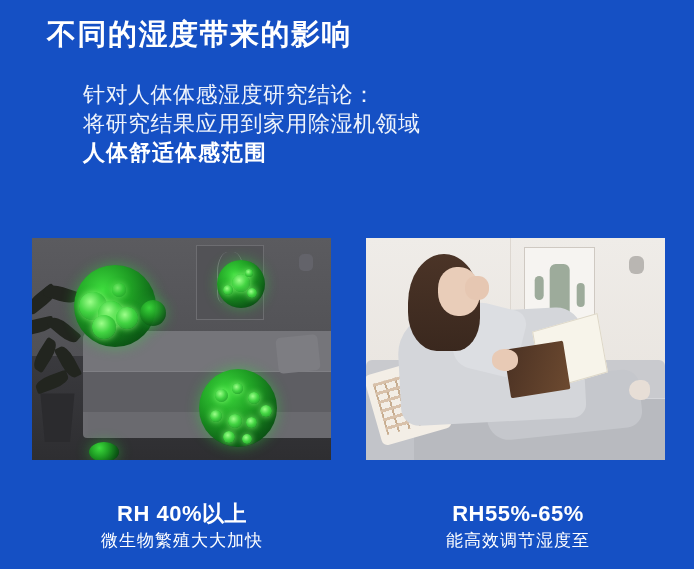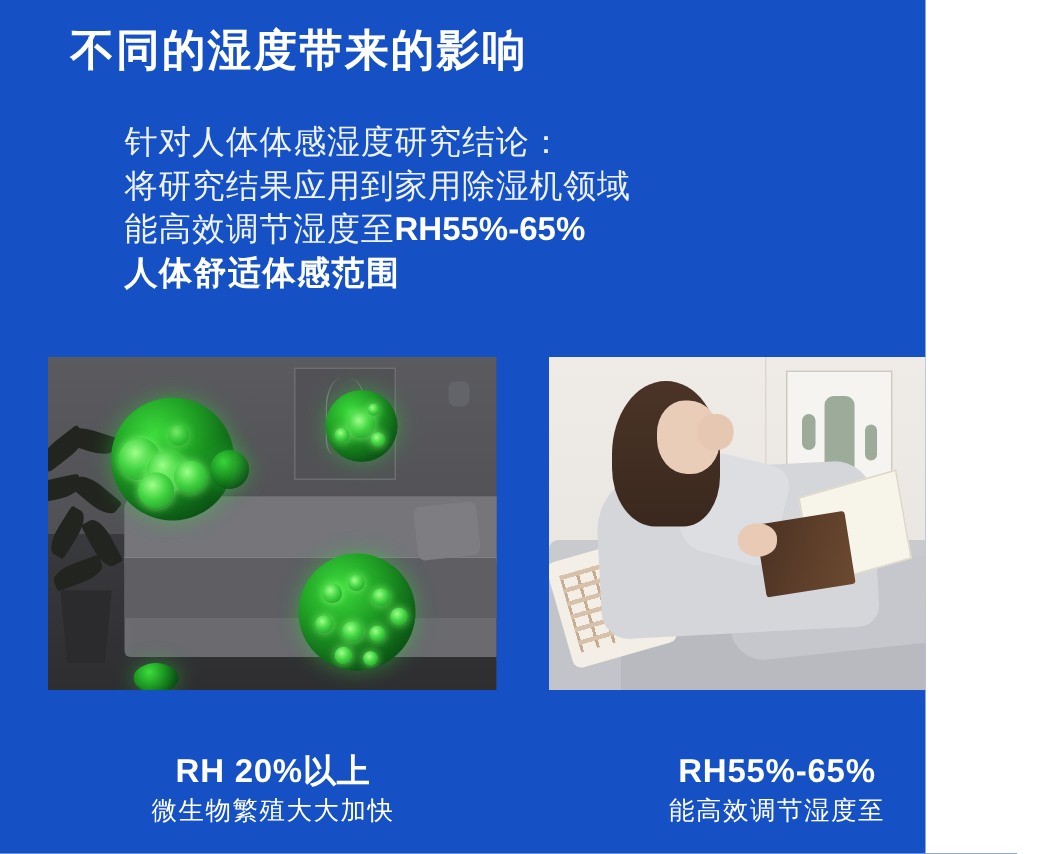--- a/index.html
+++ b/index.html
@@ -9,21 +9,21 @@
   }
   body {
     width: 700px;
     height: 569px;
     overflow: hidden;
     font-family: "Liberation Sans", "DejaVu Sans", sans-serif;
   }
 
   .poster {
     position: relative;
-    width: 617px;
+    width: 694px;
     height: 569px;
     background: #1550c4;
     overflow: hidden;
   }
 
   
   .headline {
     position: absolute;
     left: 47px;
     top: 14px;
@@ -396,21 +396,20 @@
 </head>
 <body>
 
 <div class="poster">
 
   <div class="headline">不同的湿度带来的影响</div>
 
   <div class="body-copy">
     <div class="body-line">针对人体体感湿度研究结论：</div>
     <div class="body-line">将研究结果应用到家用除湿机领域</div>
-    <div class="body-line"><span>能高效调节湿度至</span><span class="inline-strong">RH55%-65%</span></div>
     <div class="body-line bold">人体舒适体感范围</div>
   </div>
 
   <div class="photo photo-left">
     <div class="room-dim">
       <div class="dim-wall"></div>
       <div class="dim-floor"></div>
       <div class="dim-frame"></div>
       <div class="dim-knob"></div>
       <div class="dim-sofa"></div>
@@ -475,21 +474,21 @@
       <div class="br-hair"></div>
       <div class="br-face"></div>
       <div class="br-hand-head"></div>
       <div class="br-book-page"></div>
       <div class="br-book-cover"></div>
       <div class="br-hand-book"></div>
     </div>
   </div>
 
   <div class="caption caption-left">
-    <div class="cap-title">RH 20%以上</div>
+    <div class="cap-title">RH 40%以上</div>
     <div class="cap-sub">微生物繁殖大大加快</div>
   </div>
 
   <div class="caption caption-right">
     <div class="cap-title">RH55%-65%</div>
     <div class="cap-sub">能高效调节湿度至</div>
   </div>
 
 </div>
 

